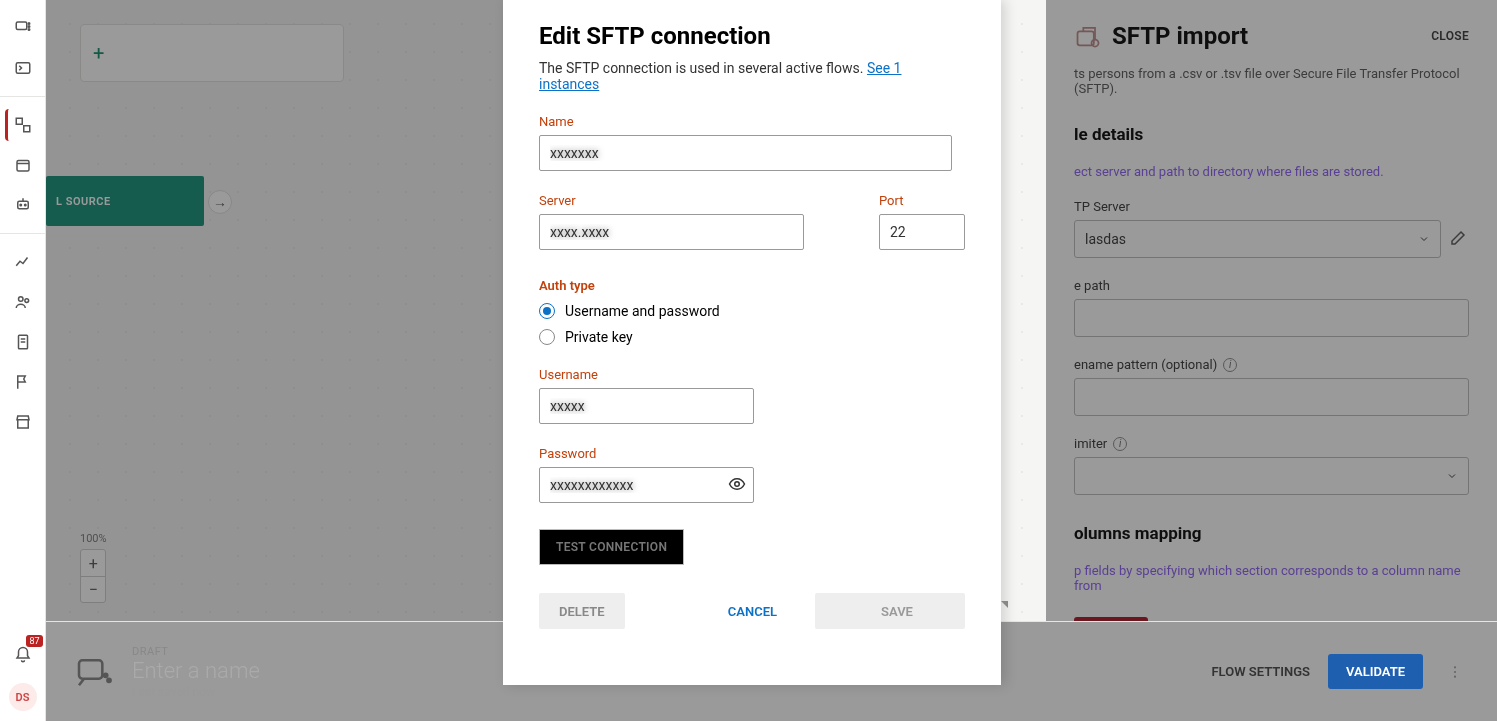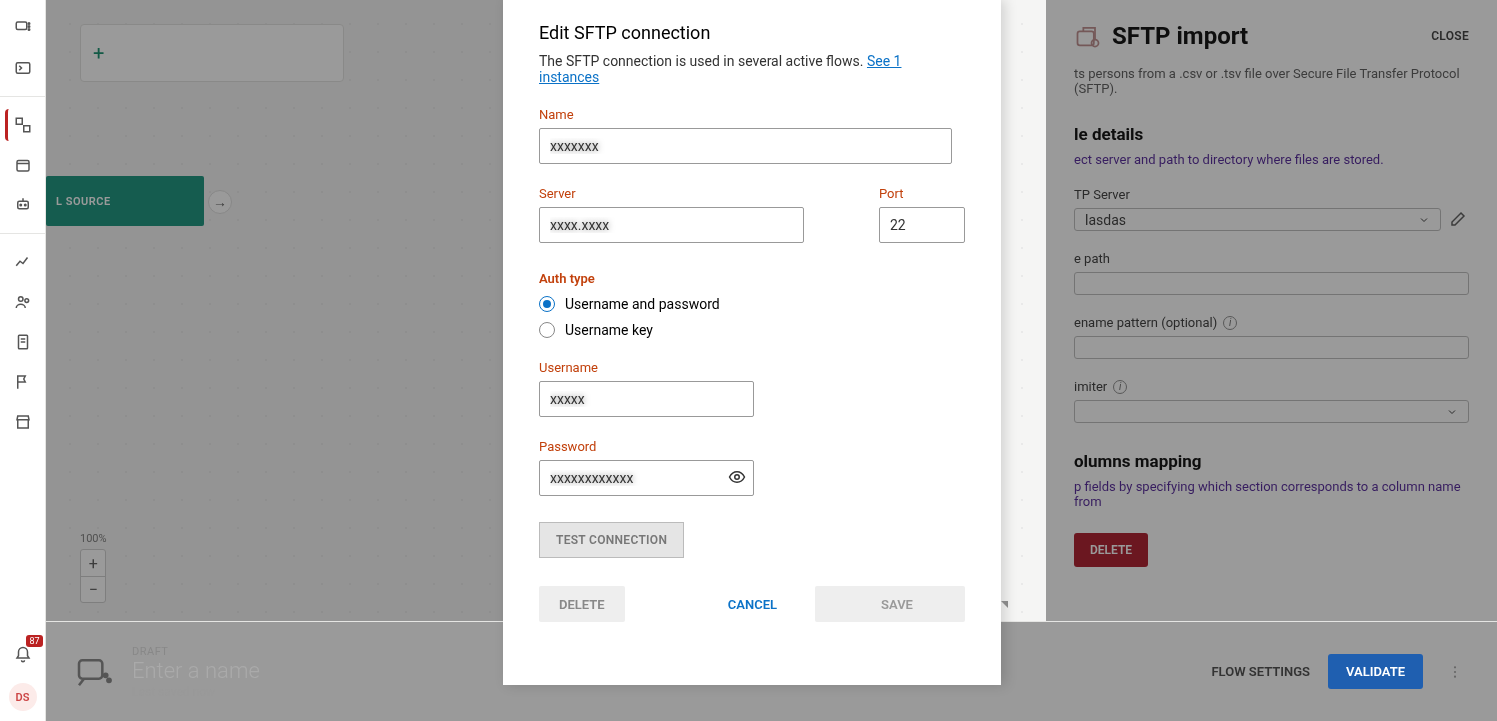--- a/index.html
+++ b/index.html
@@ -44,52 +44,52 @@
 .bottombar .validate { background:#1f5fb0; color:#fff; border:none; padding:10px 18px; font-size:13px; font-weight:600; border-radius:3px; cursor:pointer;}
 .bottombar .more { color:#666; cursor:pointer; padding:6px;}
 
 
 .rpanel { position:absolute; left:1000px; right:0; top:0; bottom:0; background:#fff; padding:22px 28px; overflow:hidden;}
 .rpanel .hdr { display:flex; align-items:center; justify-content:space-between;}
 .rpanel .hdr h1 { font-size:24px; font-weight:700; display:flex; align-items:center; gap:10px;}
 .rpanel .hdr .close { font-size:12px; font-weight:600; color:#333; cursor:pointer; letter-spacing:.3px;}
 .rpanel .desc { font-size:13px; color:#555; margin-top:16px;}
 .rpanel h3 { font-size:17px; font-weight:700; margin-top:28px;}
-.rpanel .hint { font-size:13px; color:#4c1d95; margin-top:8px;}
+.rpanel .hint { font-size:13px; color:#8b5cf6; margin-top:20px;}
 .rpanel .lbl { font-size:13px; color:#333; margin-top:20px; display:flex; align-items:center; gap:6px;}
 .rpanel .row { display:flex; gap:8px; align-items:center; margin-top:6px;}
-.rpanel .fld { flex:1; height:23px; border:1px solid #bbb; border-radius:3px; padding:0 10px; background:#fff; display:flex; align-items:center; justify-content:space-between; font-size:14px; color:#333;}
+.rpanel .fld { flex:1; height:38px; border:1px solid #bbb; border-radius:3px; padding:0 10px; background:#fff; display:flex; align-items:center; justify-content:space-between; font-size:14px; color:#333;}
 .rpanel .iconbtn { width:20px; height:20px; color:#555; cursor:pointer;}
 .rpanel .del { background:#a12; color:#fff; border:none; padding:10px 16px; font-size:12px; font-weight:600; border-radius:3px; margin-top:24px; cursor:pointer;}
 
 .rpanel-overlay { position:absolute; left:1000px; right:0; top:0; bottom:0; background:rgba(30,30,30,0.45); }
 
 
 .modal-wrap { position:absolute; left:503px; top:0; width:498px; background:#fff; box-shadow: 4px 0 12px rgba(0,0,0,.15); padding-bottom: 0;}
 .modal-scroll { position:absolute; right:-7px; top:0; width:7px; height:608px; background:transparent;}
 .modal-scroll::after{content:""; position:absolute; right:0; bottom:0; width:0; height:0; border-left:7px solid transparent; border-top:7px solid #888;}
 .modal { padding: 22px 36px 0 36px; }
-.modal h2 { font-size:18px; font-weight:400; }
+.modal h2 { font-size:24px; font-weight:700; }
 .modal .sub { font-size:14px; color:#333; margin-top:10px;}
 .modal .sub a { color:#0b72c7; text-decoration:underline; cursor:pointer;}
 .modal .mlbl { font-size:13px; color:#c2410c; margin-top:22px;}
 .modal .mlbl.bold { font-weight:600; margin-top:28px;}
 .modal input[type=text], .modal input[type=password] { width:100%; height:36px; border:1px solid #999; border-radius:2px; padding:0 10px; font-size:14px; margin-top:6px; color:#333;}
 .modal .blur { color:transparent; text-shadow: 0 0 6px rgba(0,0,0,.5);}
 .modal .srow { display:flex; gap:34px; }
 .modal .srow > div:first-child { flex:1; }
 .modal .srow > div:last-child { width:86px; }
 .modal .radio { display:flex; align-items:center; gap:10px; margin-top:10px; font-size:14px; cursor:pointer;}
 .modal .radio .dot { width:16px; height:16px; border:1.5px solid #0b72c7; border-radius:50%; display:flex; align-items:center; justify-content:center;}
 .modal .radio .dot.off { border-color:#888;}
 .modal .radio .dot .inner { width:8px; height:8px; background:#0b72c7; border-radius:50%;}
 .modal .narrow { width:215px !important;}
 .modal .pwwrap { position:relative; width:215px;}
 .modal .pwwrap .eye { position:absolute; right:8px; top:14px; color:#333; cursor:pointer;}
-.modal .testbtn { margin-top:26px; border:1px solid #bbb; background:#e5e5e5; color:#777; font-size:12px; font-weight:600; padding:10px 16px; cursor:pointer; letter-spacing:.3px;}
+.modal .testbtn { margin-top:26px; border:1px solid #bbb; background:#000000; color:#777; font-size:12px; font-weight:600; padding:10px 16px; cursor:pointer; letter-spacing:.3px;}
 .modal .actions { display:flex; gap:18px; margin:28px 0 34px 0; align-items:center;}
 .modal .actions .b { height:36px; padding:0 20px; font-size:13px; font-weight:600; border:none; cursor:pointer; border-radius:2px;}
 .modal .actions .del { background:#eee; color:#888;}
 .modal .actions .cancel { background:transparent; color:#0b72c7; margin-left:auto;}
 .modal .actions .save { background:#eee; color:#999; width:150px;padding-left:34px;}
 
 .info-ico { width:14px; height:14px; border:1px solid #888; border-radius:50%; display:inline-flex; align-items:center; justify-content:center; font-size:10px; color:#666; font-style:italic;}
 svg { display:block; }
 </style>
 </head>
@@ -312,21 +312,21 @@
 
     <div class="mlbl bold">Auth type</div>
     <div class="radio">
       <span class="dot">
           <span class="inner"></span>
         </span>
       <span>Username and password</span>
     </div>
     <div class="radio">
       <span class="dot off"></span>
-      <span>Username key</span>
+      <span>Private key</span>
     </div>
 
     <div class="mlbl">Username</div>
     <input type="text" class="narrow blur" value="xxxxx" style="">
 
     <div class="mlbl">Password</div>
     <div class="pwwrap">
       <input type="text" class="narrow blur" value="xxxxxxxxxxxx" style="">
       <span class="eye">
           <svg width="18" height="18" viewBox="0 0 24 24" fill="none" stroke="currentColor" stroke-width="2">

